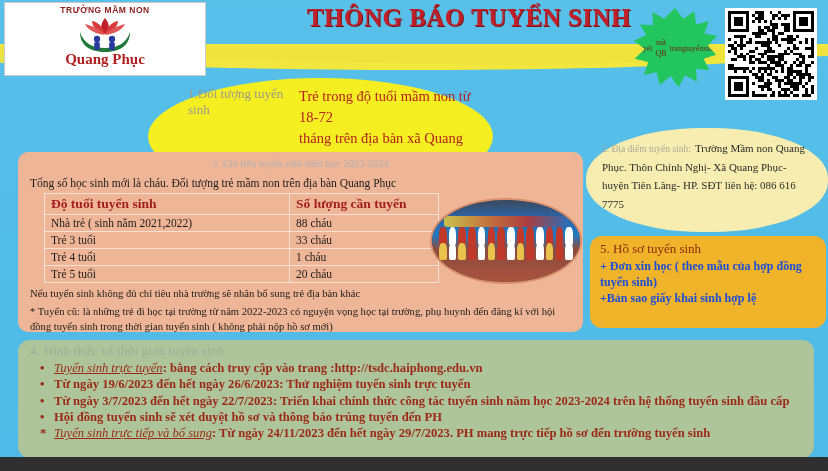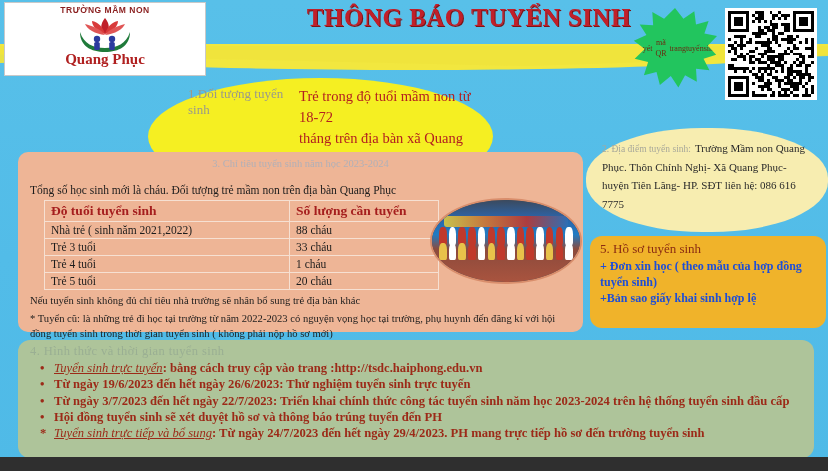--- a/index.html
+++ b/index.html
@@ -107,21 +107,21 @@
     line-height:1.42;display:inline;
   }
   
   .sec3{
     position:absolute;left:18px;top:152px;width:565px;height:180px;
     background:#eeb596;border-radius:10px;
     box-sizing:border-box;padding:6px 10px 4px 10px;
   }
   .sec3 .hdr{
     font-size:10.5px;color:#b0b0b8;text-align:center;
-    font-family:"Liberation Serif",serif;margin-bottom:15px;
+    font-family:"Liberation Serif",serif;margin-bottom:8px;
   }
   .sec3 .lead{
     font-size:11.5px;color:#1c1c1c;font-family:"Liberation Serif",serif;
     margin:0 0 4px 2px;
   }
   table.quota{
     border-collapse:collapse;width:395px;margin-left:16px;
     background:#eeb596;
   }
   table.quota th,table.quota td{
@@ -748,18 +748,18 @@
     <div class="line">+Bản sao giấy khai sinh hợp lệ</div>
   </div>
 
   <div class="sec4">
     <div class="hdr">4. Hình thức và thời gian tuyển sinh</div>
     <ul id="sec4-list">
         <li><span class="bullet">•</span><span class="em">Tuyển sinh trực tuyến</span><span>: bằng cách truy cập vào trang :http://tsdc.haiphong.edu.vn</span></li>
         <li><span class="bullet">•</span><span>Từ ngày 19/6/2023 đến hết ngày 26/6/2023: Thử nghiệm tuyển sinh trực tuyến</span></li>
         <li><span class="bullet">•</span><span>Từ ngày 3/7/2023 đến  hết ngày 22/7/2023: Triển khai chính thức công tác tuyển sinh năm học 2023-2024 trên hệ thống tuyển sinh đầu cấp</span></li>
         <li><span class="bullet">•</span><span>Hội đồng tuyển sinh sẽ xét duyệt hồ sơ và thông báo trúng tuyển đến PH</span></li>
-        <li><span class="bullet">*</span><span class="em">Tuyển sinh trực tiếp và bổ sung</span><span>: Từ ngày 24/7/2023 đến hết ngày 29/4/2023. PH mang trực tiếp hồ sơ đến trường tuyển sinh</span></li>
+        <li><span class="bullet">*</span><span class="em">Tuyển sinh trực tiếp và bổ sung</span><span>: Từ ngày 24/11/2023 đến hết ngày 29/7/2023. PH mang trực tiếp hồ sơ đến trường tuyển sinh</span></li>
       </ul>
   </div>
 
   <div class="bg-bottom-band"></div>
 </div>
 
 </body></html>

